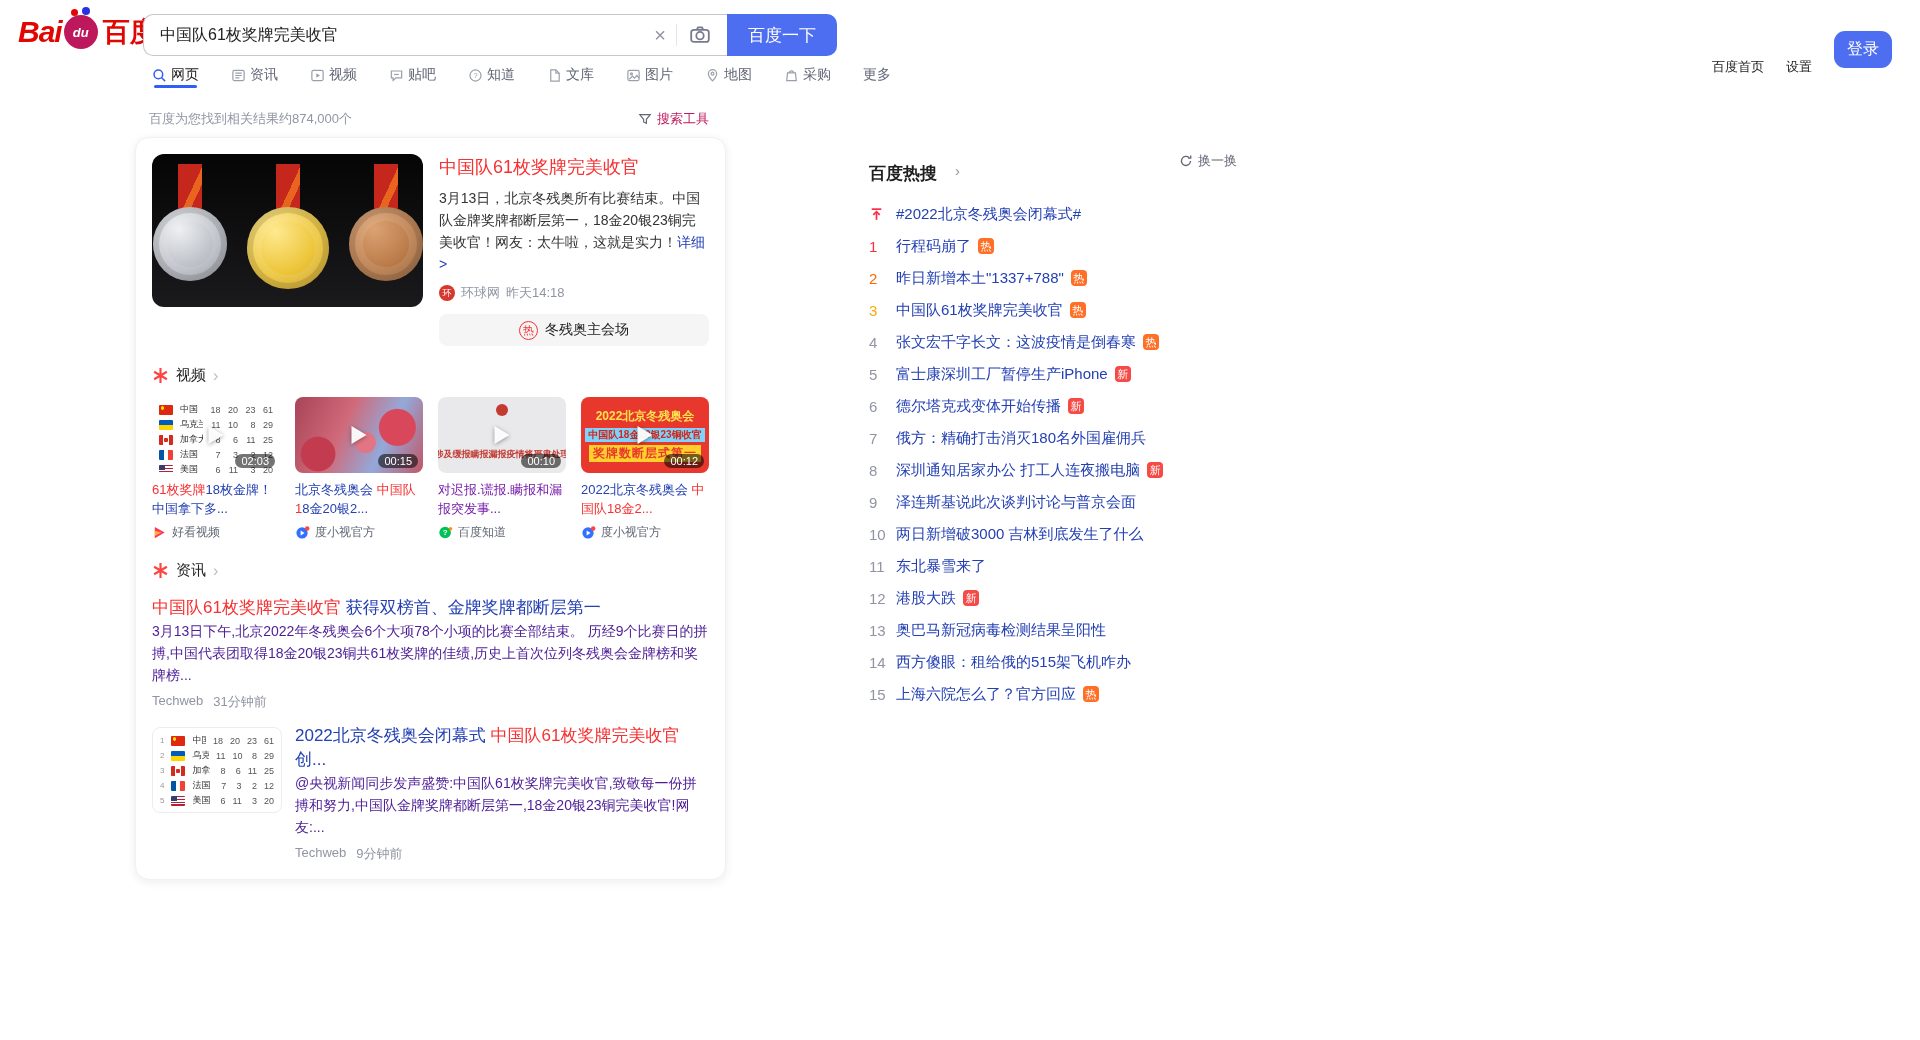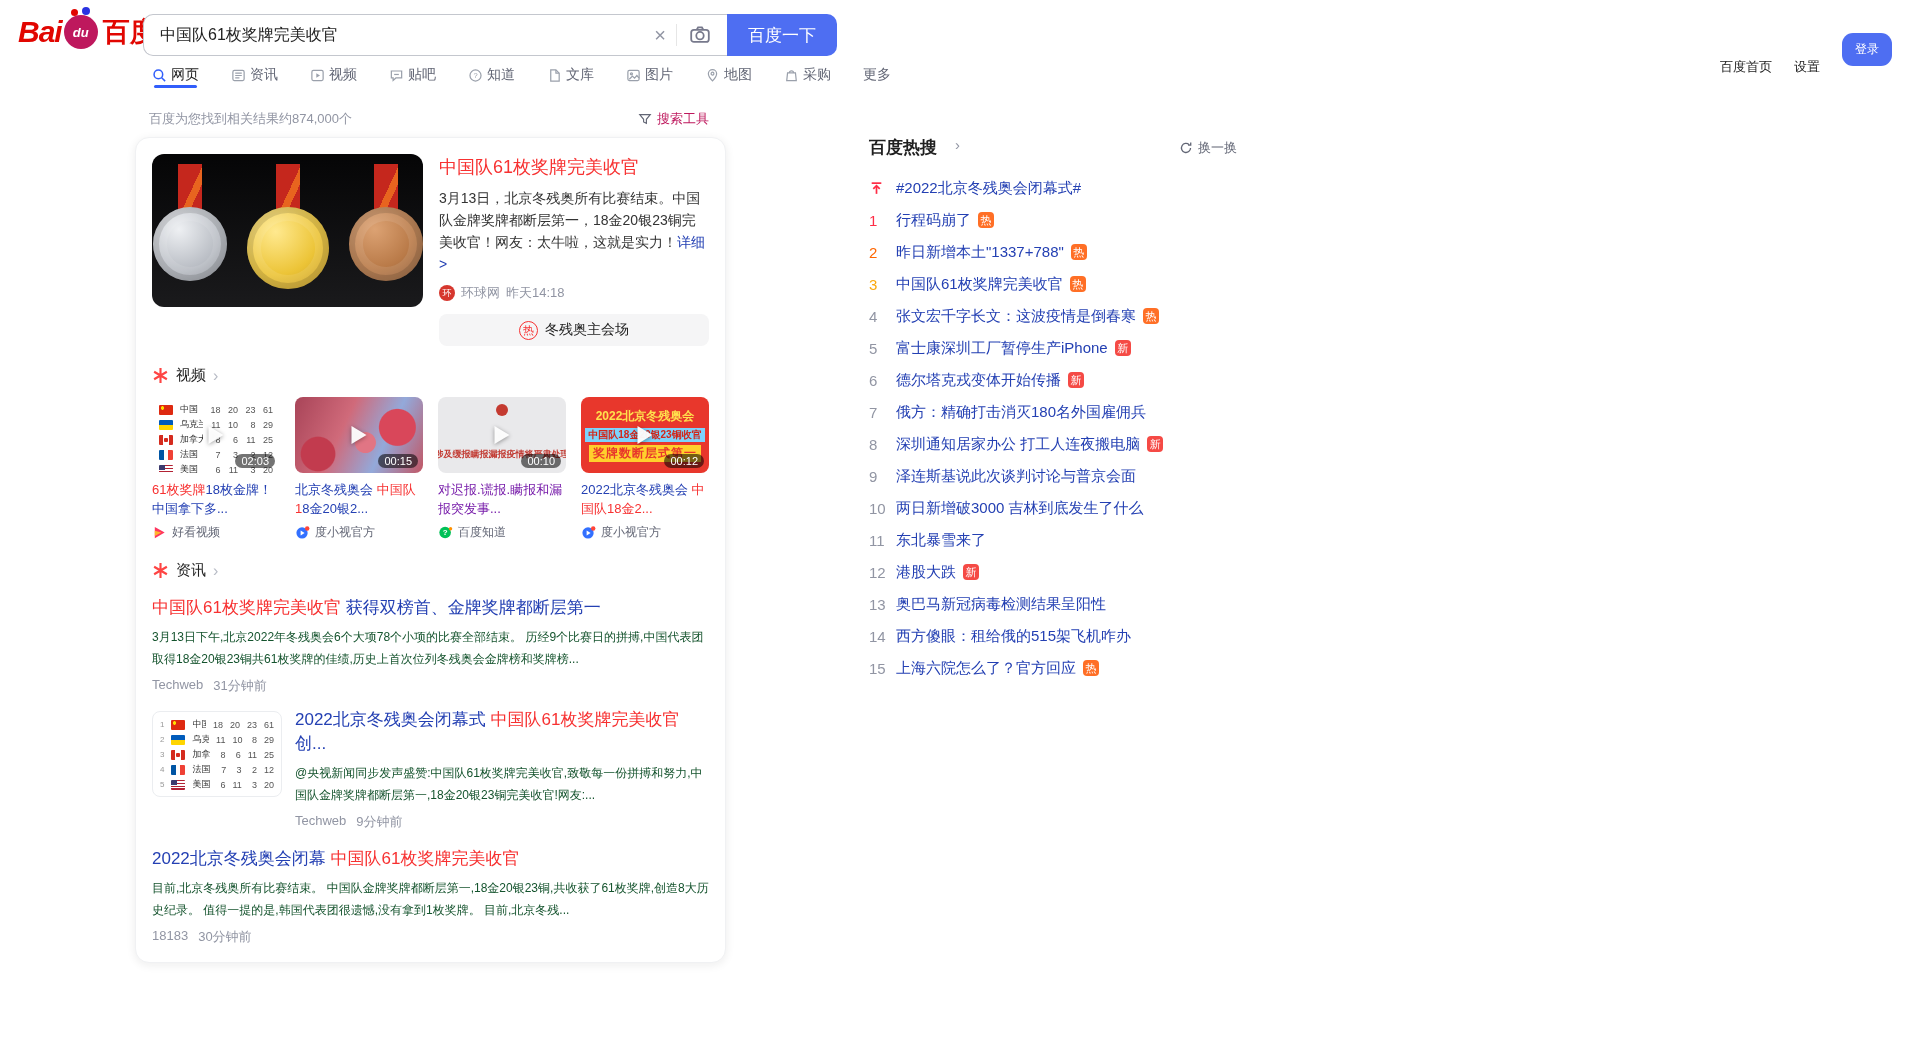--- a/index.html
+++ b/index.html
@@ -17,21 +17,21 @@
 
   .search-wrap { position:absolute; left:143px; top:14px; display:flex; }
   .search-box { width:584px; height:42px; border:1px solid #c4c7ce; border-right:none; border-radius:10px 0 0 10px; display:flex; align-items:center; padding:0 12px 0 16px; background:#fff; }
   .search-box input { flex:1; border:none; outline:none; font-size:16px; color:#222; font-family:inherit; }
   .sb-clear { font-size:20px; color:#9195a3; padding:0 10px; cursor:pointer; }
   .sb-sep { width:1px; height:22px; background:#e6e6e6; }
   .sb-cam { padding:0 4px 0 12px; cursor:pointer; display:flex; color:#77798c; }
   .btn-search { width:110px; height:42px; background:#4e6ef2; color:#fff; font-size:17px; border:none; border-radius:0 10px 10px 0; cursor:pointer; font-family:inherit; }
   .top-right { position:absolute; right:28px; top:22px; display:flex; align-items:center; gap:22px; }
   .top-link { font-size:13px; color:#222; cursor:pointer;margin-top:36px; }
-  .btn-login { background:#4e6ef2; color:#fff; font-size:12px; border:none; border-radius:11px; padding:8px 13px; cursor:pointer; font-family:inherit; }
+  .btn-login { background:#4e6ef2; color:#fff; font-size:16px; border:none; border-radius:11px; padding:8px 13px; cursor:pointer; font-family:inherit; }
 
   
   .tabs { position:absolute; left:152px; top:66px; display:flex; gap:32px; align-items:center; }
   .tab { display:flex; align-items:center; gap:4px; font-size:14px; color:#626675; cursor:pointer; padding-bottom:4px; position:relative; }
   .tab .ic { display:flex; color:#9aa0ab; }
   .tab-active { color:#222; }
   .tab-active .ic { color:#315efb; }
   .tab-active::after { content:""; position:absolute; left:2px; right:2px; bottom:0; height:3px; background:#315efb; border-radius:2px; }
 
   .meta { position:absolute; left:149px; top:110px; width:560px; display:flex; justify-content:space-between; align-items:center; color:#9195a3; font-size:13px; }
@@ -92,32 +92,32 @@
   .f-ua { background:linear-gradient(180deg,#005bbb 50%,#ffd500 50%); }
   .f-ca { background:radial-gradient(circle at 50% 50%, #d52b1e 0 2px, transparent 2.5px), linear-gradient(90deg,#d52b1e 0 26%,#fff 26% 74%,#d52b1e 74%); }
   .f-fr { background:linear-gradient(90deg,#0055a4 0 33%,#fff 33% 66%,#ef4135 66%); }
   .f-us { background:linear-gradient(#3c3b6e 0 0) left top/6px 5px no-repeat, repeating-linear-gradient(180deg,#b22234 0 1.4px,#fff 1.4px 2.8px); }
   .mname { width:33px; font-size:9px; color:#333; white-space:nowrap; overflow:hidden; }
   .mnum { width:15px; font-size:9px; color:#555; text-align:right; }
 
   
   .n-item { margin-top:16px; }
   .n-title { font-size:17px; line-height:24px; cursor:pointer; }
-  .n-desc { margin-top:6px; font-size:12px; line-height:22px; color:#14532d; }
+  .n-desc { font-size:14px; line-height:22px; color:#4c1d95; }
   .n-src { margin-top:7px; font-size:13px; color:#9195a3; display:flex; gap:10px; }
   .n-row { display:flex; gap:13px; margin-top:16px; }
   .n-row .n-body { flex:1; min-width:0; }
   .n-row .n-title { margin-top:-3px; }
 
   .c-r { color:#f73131; } .c-b { color:#2440b3; } .c-p { color:#771caa; }
 
   
   .hot { position:absolute; left:869px; top:136px; width:368px; }
   .hot-head { display:flex; justify-content:space-between; align-items:center; }
-  .hot-title-wrap { display:flex; gap:18px; cursor:pointer; }
+  .hot-title-wrap { display:flex; gap:18px; cursor:pointer;margin-top:26px; }
   .hot-title { font-size:17px; font-weight:bold; color:#1f1f1f; }
   .hot-head .chev { color:#9195a3; font-size:15px; }
   .hot-refresh { display:flex; align-items:center; gap:5px; color:#626675; font-size:13px; cursor:pointer; }
   .hot-list { margin-top:13px; }
   .hot-item { display:flex; align-items:center; height:32px; font-size:15px; }
   .rk { width:27px; font-size:15px; color:#9195a3; flex:none; }
   .rk-1 { color:#fe2d46; } .rk-2 { color:#ff6600; } .rk-3 { color:#faa90e; }
   .rk-top { display:flex; }
   .hot-link { color:#2440b3; cursor:pointer; white-space:nowrap; overflow:hidden; text-overflow:ellipsis; }
   .badge { display:inline-block; margin-left:7px; min-width:16px; height:16px; line-height:16px; border-radius:4px; color:#fff; font-size:11px; text-align:center; padding:0 2px; flex:none; }
@@ -485,28 +485,20 @@
           </div>
           <div class="n-body">
             <div class="n-title"><span class="c-b">2022北京冬残奥会闭幕式 </span><span class="c-r">中国队61枚奖牌完美收官</span><span class="c-b"> 创...</span></div>
             <div class="n-desc">@央视新闻同步发声盛赞:中国队61枚奖牌完美收官,致敬每一份拼搏和努力,中国队金牌奖牌都断层第一,18金20银23铜完美收官!网友:...</div>
             <div class="n-src">
               <span>Techweb</span>
               <span>9分钟前</span>
             </div>
           </div>
         </div>
-        <div class="n-item">
-          <div class="n-title"><span class="c-b">2022北京冬残奥会闭幕 </span><span class="c-r">中国队61枚奖牌完美收官</span></div>
-          <div class="n-desc">目前,北京冬残奥所有比赛结束。 中国队金牌奖牌都断层第一,18金20银23铜,共收获了61枚奖牌,创造8大历史纪录。 值得一提的是,韩国代表团很遗憾,没有拿到1枚奖牌。 目前,北京冬残...</div>
-          <div class="n-src">
-            <span>18183</span>
-            <span>30分钟前</span>
-          </div>
-        </div>
       </div>
   </div>
 
 </div>
 
 <div class="hot">
   <div class="hot-head">
     <span class="hot-title-wrap">
       <span class="hot-title">百度热搜</span>
       <span class="chev">›</span>

